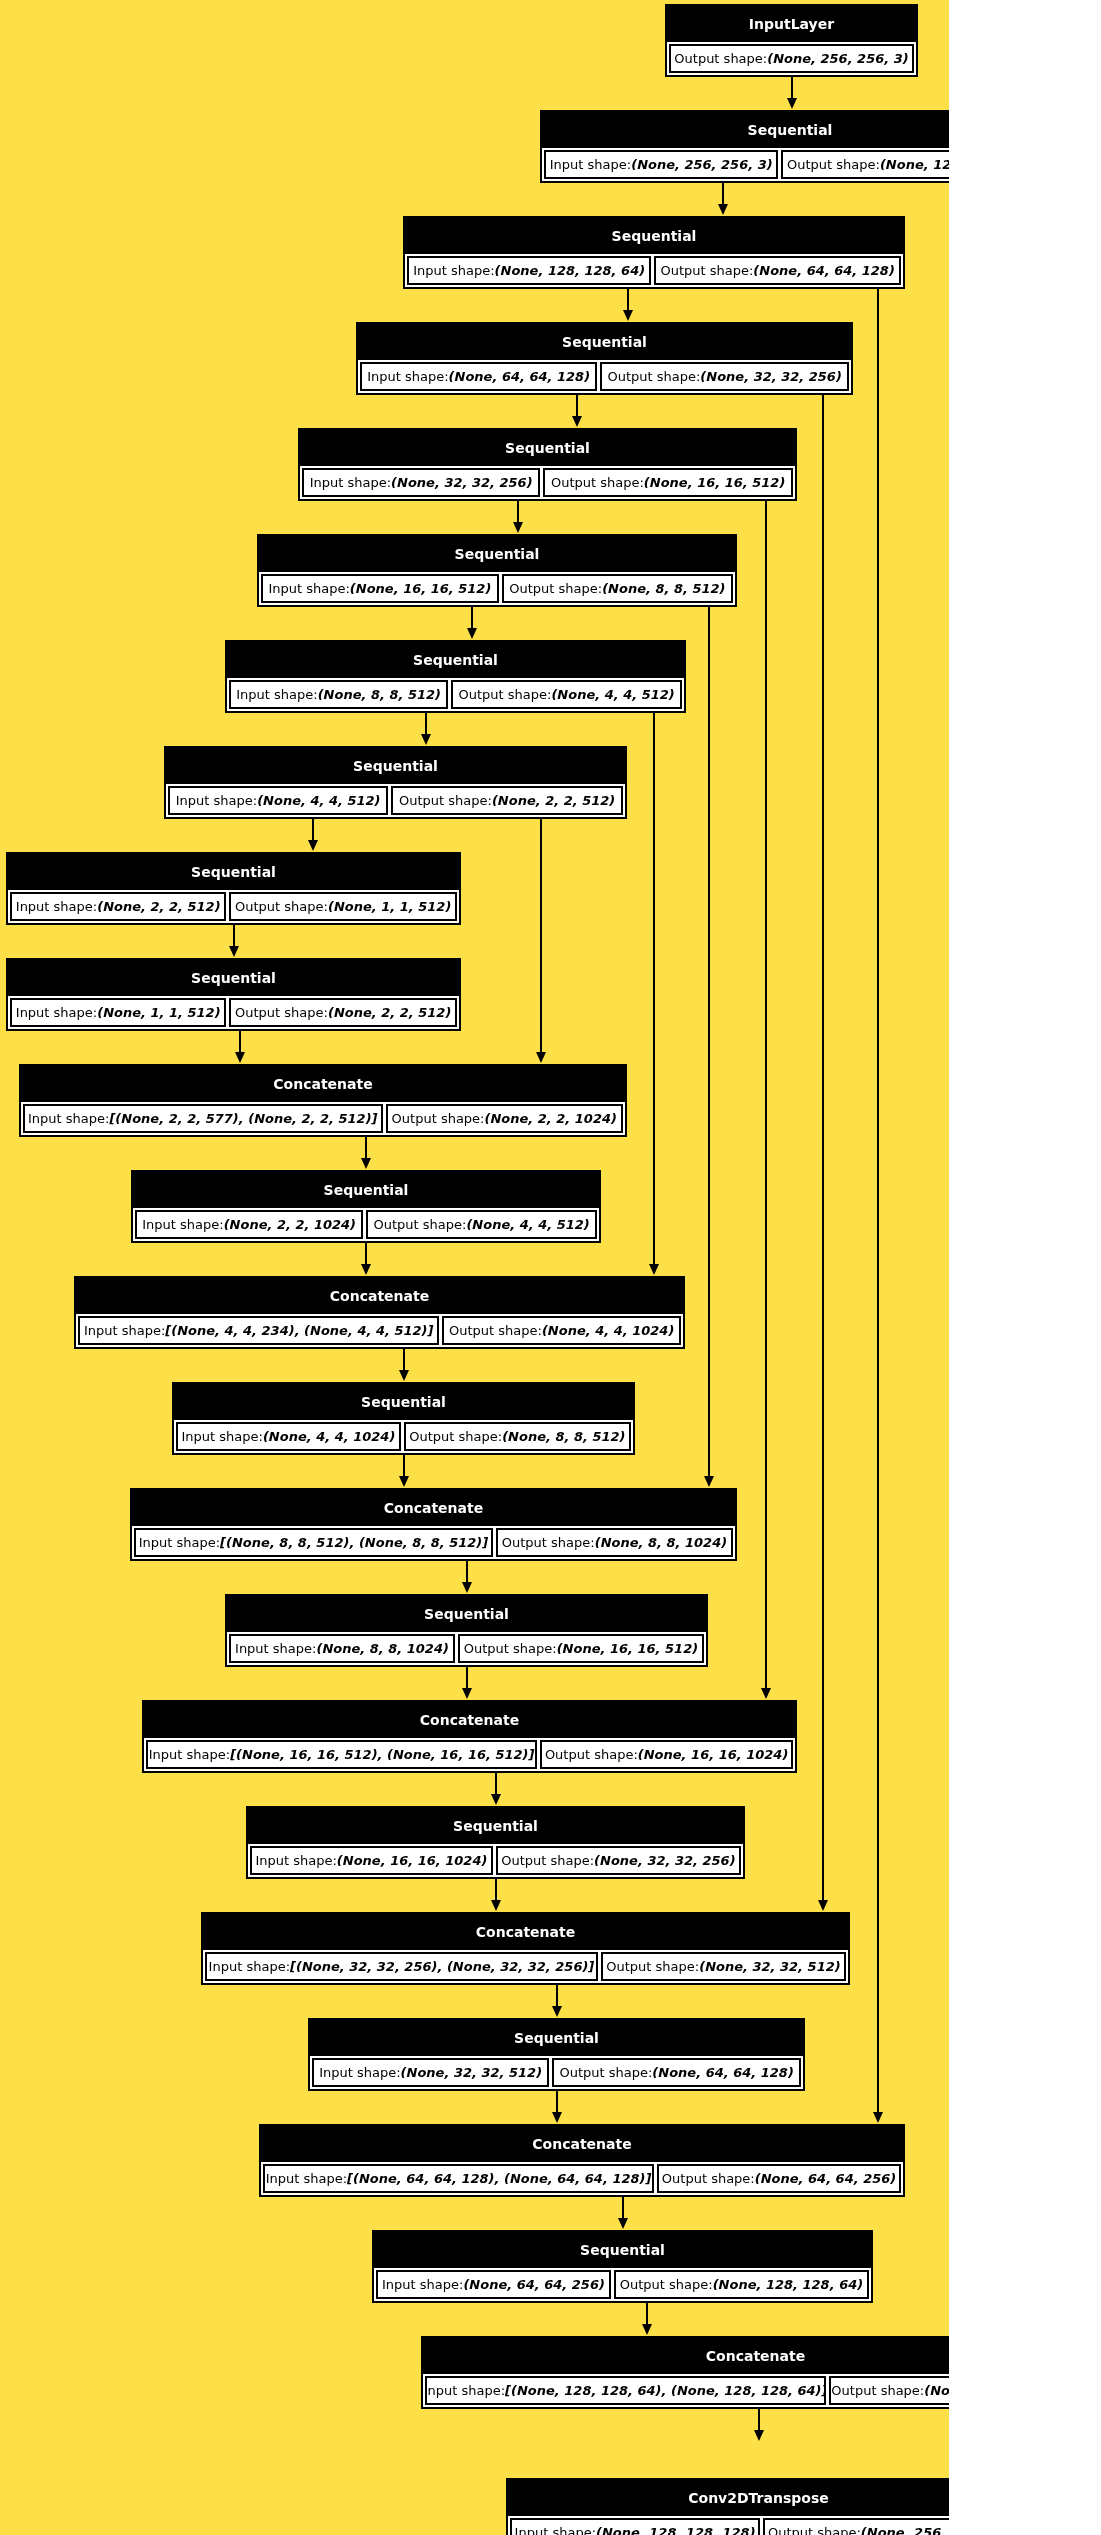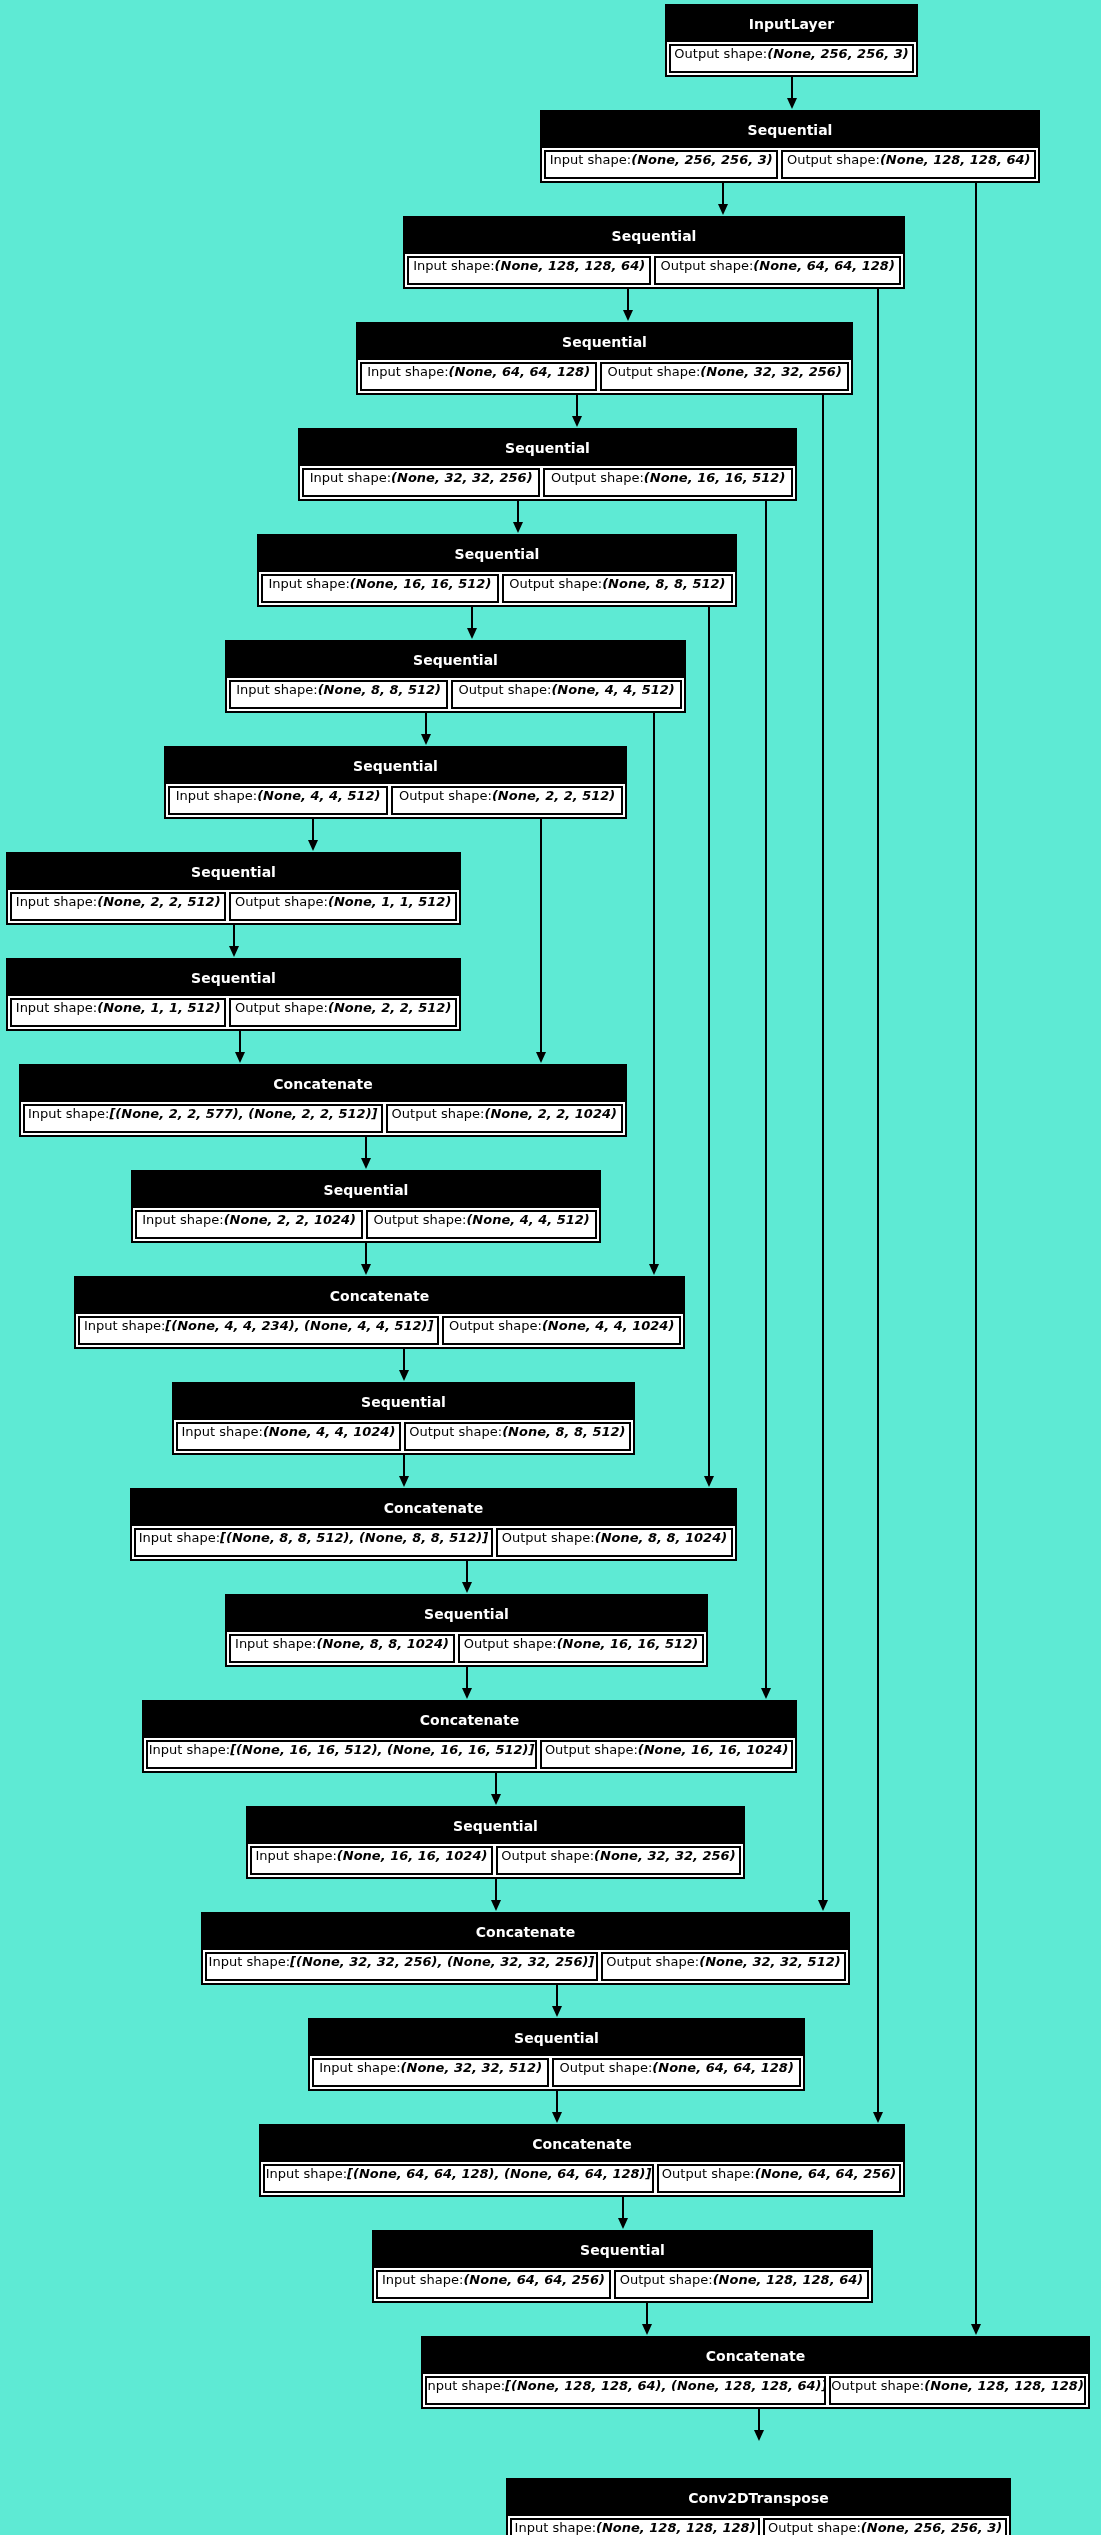--- a/index.html
+++ b/index.html
@@ -2,23 +2,23 @@
 <html><head>
 <meta charset="utf-8">
 <style>
   html, body {
     margin: 0;
     padding: 0;
     background: #ffffff;
   }
   .canvas {
     position: relative;
-    width: 1101px;
+    width: 949px;
     height: 2535px;
-    background: #5eead4;
+    background: #fde047;
     font-family: "DejaVu Sans", "Liberation Sans", sans-serif;
     overflow: hidden;
   }
   #edges-layer {
     position: absolute;
     left: 0;
     top: 0;
     width: 1101px;
     height: 2535px;
     pointer-events: none;
@@ -51,20 +51,21 @@
     gap: 3px;
   }
   .cell {
     flex: 1 1 auto;
     box-sizing: border-box;
     border: 2px solid #000000;
     background: #ffffff;
     color: #000000;
     font-size: 13px;
     display: flex;
+    align-items: center;
     justify-content: center;
     white-space: nowrap;
     padding: 0 6px;
     overflow: hidden;
   }
   .cell .shape-val {
     font-weight: bold;
     font-style: italic;
   }
   .cell .shape-label {

